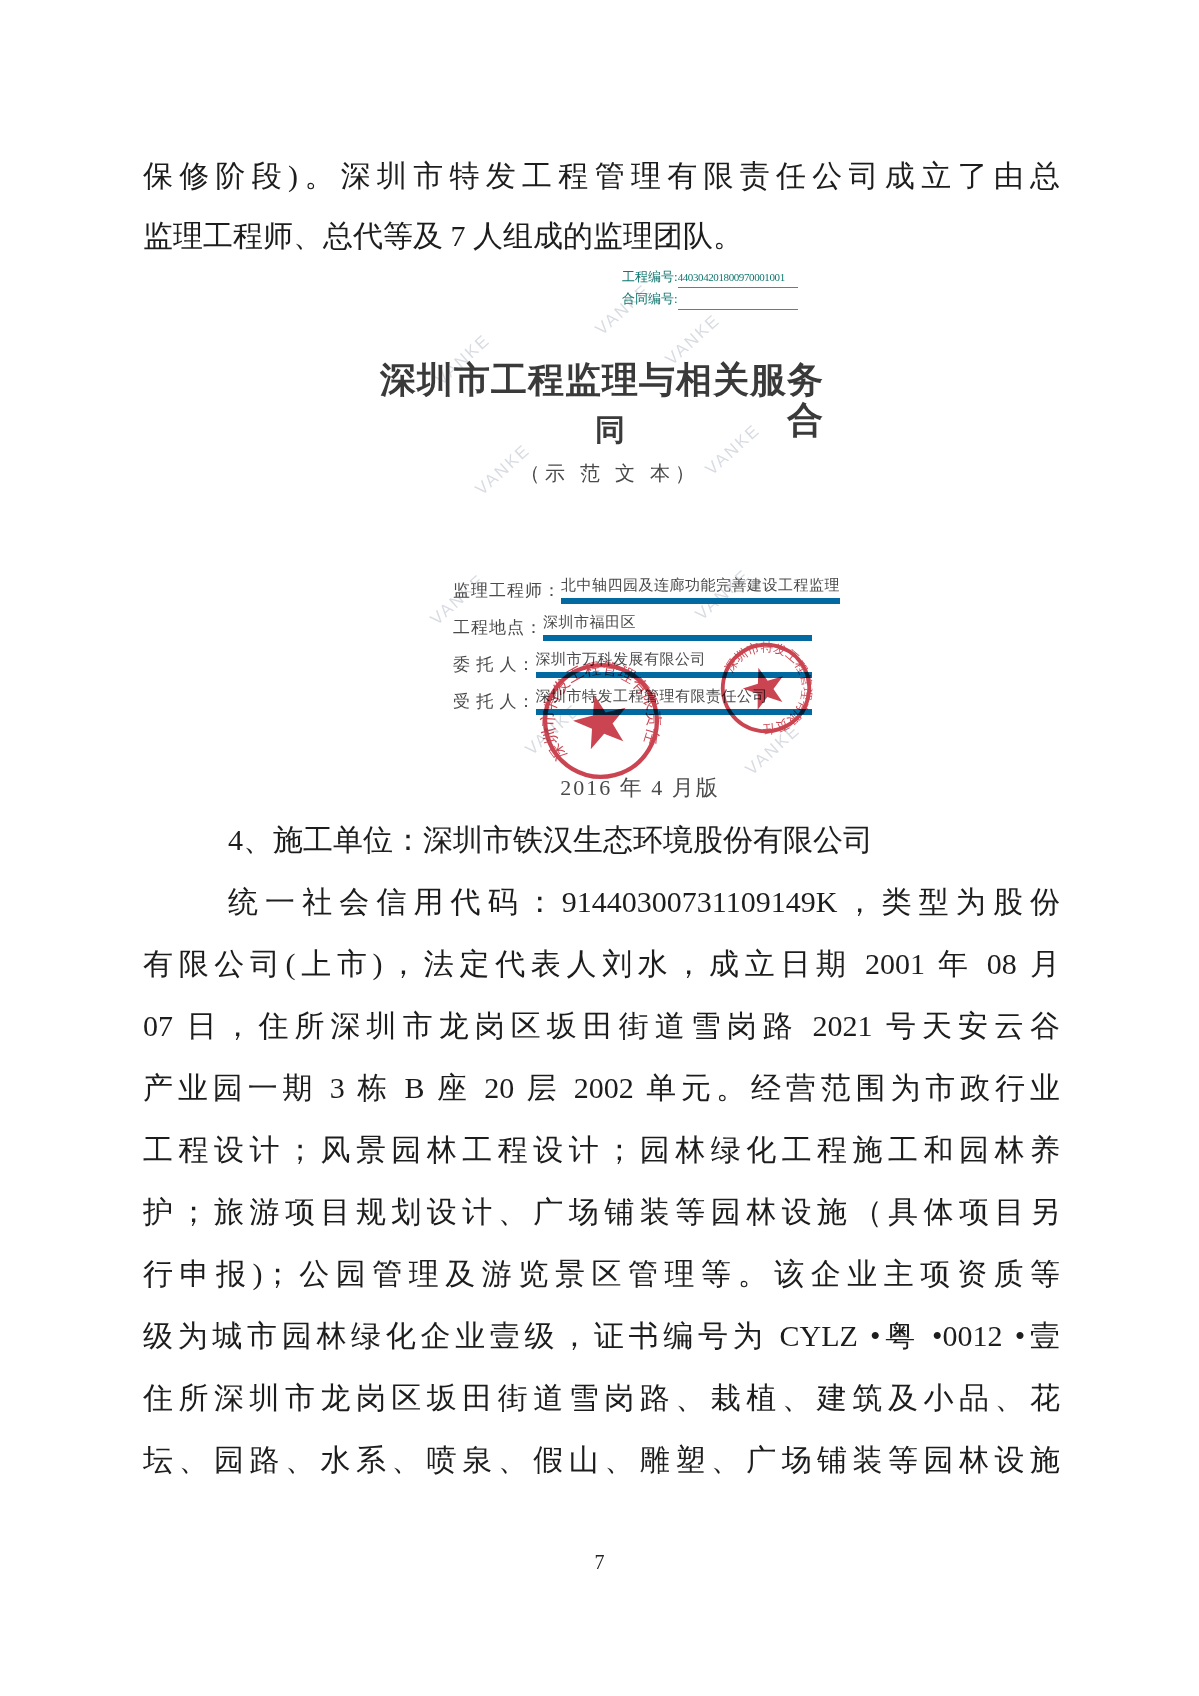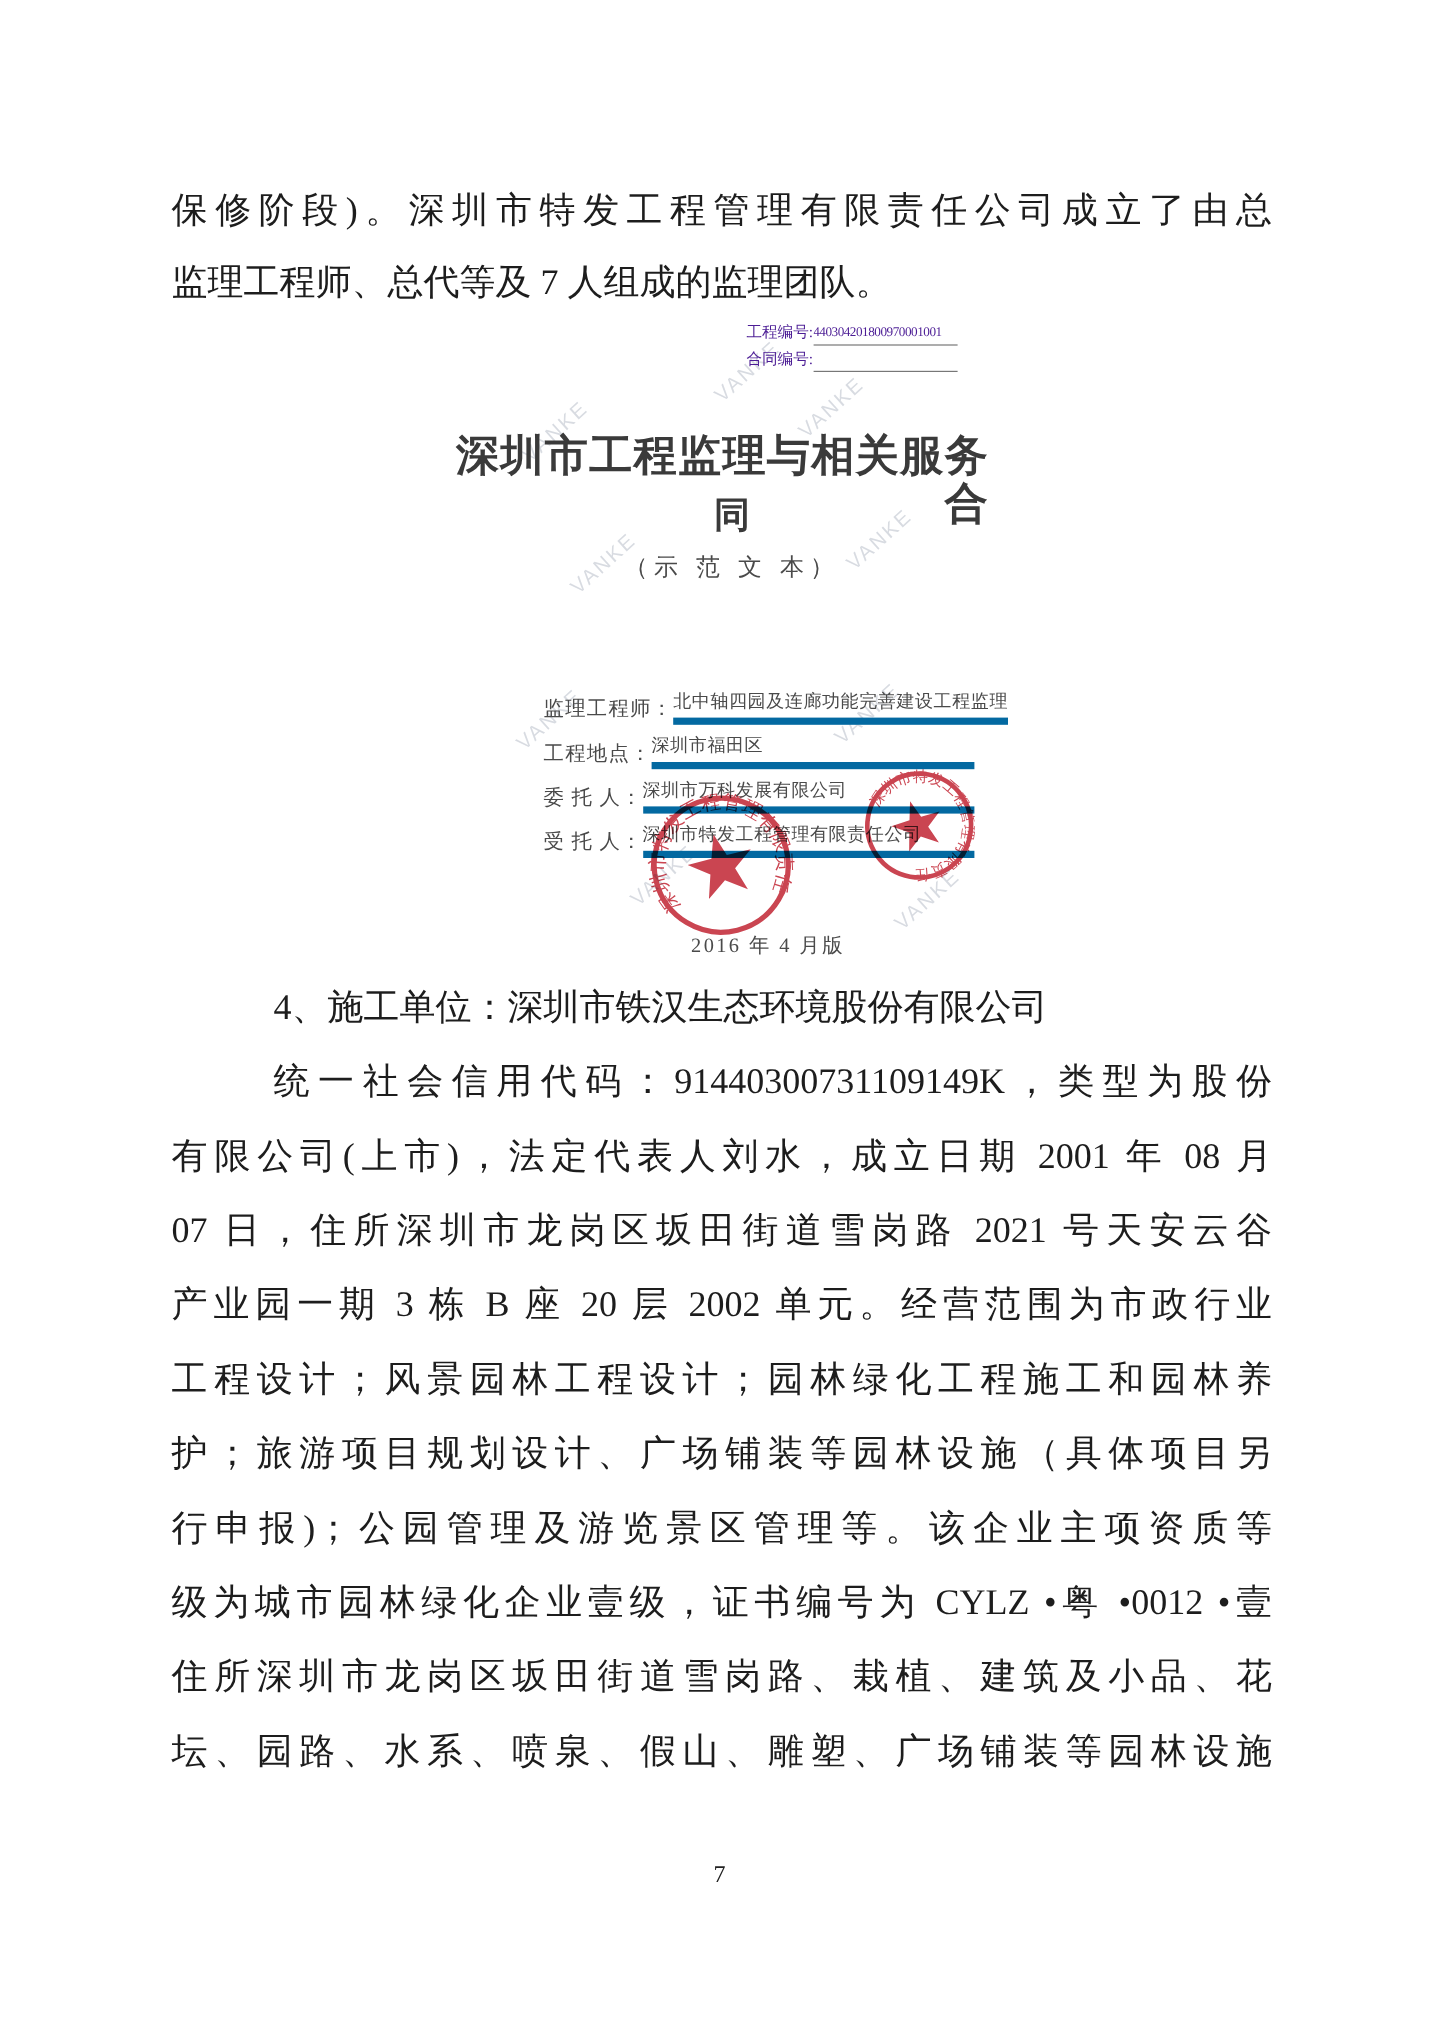--- a/index.html
+++ b/index.html
@@ -16,39 +16,39 @@
   .line { font-size:30px; line-height:62px; text-align:justify; text-justify:inter-character; white-space:nowrap; }
   .tb-intro .line { line-height:60px; }
   .line.stretch { white-space:normal; text-align-last:justify; }
   .line.indent { text-indent:85px; }
   
   .scan { position:absolute; left:380px; top:258px; width:460px; height:575px; color:#4d4d4d; }
   .scan .wm {
     position:absolute; color:#b9bfca; opacity:.55; font-size:17px; letter-spacing:2px;
     transform:rotate(-42deg); font-family:"Liberation Sans", sans-serif; pointer-events:none;
   }
-  .scan-header { position:absolute; left:242px; top:8px; width:176px; font-size:13px; color:#4c1d95; }
+  .scan-header { position:absolute; left:242px; top:8px; width:176px; font-size:13px; color:#0f766e; }
   .scan-header .row { display:flex; line-height:22px; align-items:flex-end; }
   .scan-header .hlabel { white-space:nowrap; }
   .scan-header .uval {
     flex:1; border-bottom:1px solid #777; font-size:11px; letter-spacing:-0.4px;
     white-space:nowrap; overflow:hidden; line-height:20px;
   }
   .scan-title1 { position:absolute; top:102px; left:0; right:16px; text-align:right;
     font-size:36px; font-weight:bold; letter-spacing:1px; color:#3a3a3a; line-height:40px; }
   .scan-title2 { position:absolute; top:152px; left:0; right:0; text-align:center;
     font-size:30px; font-weight:bold; color:#3a3a3a; line-height:40px; }
   .scan-subtitle { position:absolute; top:203px; left:0; right:0; text-align:center;
     font-size:20px; letter-spacing:5px; color:#4a4a4a; line-height:24px; }
   .scan-fields { position:absolute; left:73px; right:28px; top:309px; }
   .frow { display:flex; height:37px; align-items:flex-end; font-size:17px; line-height:26px; color:#4a4a4a; }
   .frow .flabel { white-space:nowrap; letter-spacing:1px; }
   .frow .fval { flex:1; border-bottom:6px solid #0369a1; white-space:nowrap; font-size:15px; letter-spacing:0.5px; }
   .scan-edition { position:absolute; left:0; right:0; top:518px; text-align:center;
-    font-size:17px; letter-spacing:2px; color:#4a4a4a; transform:translateX(30px); line-height:24px; }
+    font-size:22px; letter-spacing:2px; color:#4a4a4a; transform:translateX(30px); line-height:24px; }
   
   .stamp { position:absolute; mix-blend-mode:multiply; opacity:.9; }
   .stamp svg { display:block; width:100%; height:100%; }
   .stamp-main { left:159px; top:401px; width:124px; height:124px; transform:rotate(-14deg); }
   .stamp-side { left:338px; top:382px; width:96px; height:96px; transform:rotate(55deg); }
   
   .pagenum { position:absolute; left:0; right:0; top:1548px; text-align:center;
     font-size:20px; line-height:28px; color:#222; }
 </style>
 </head>

